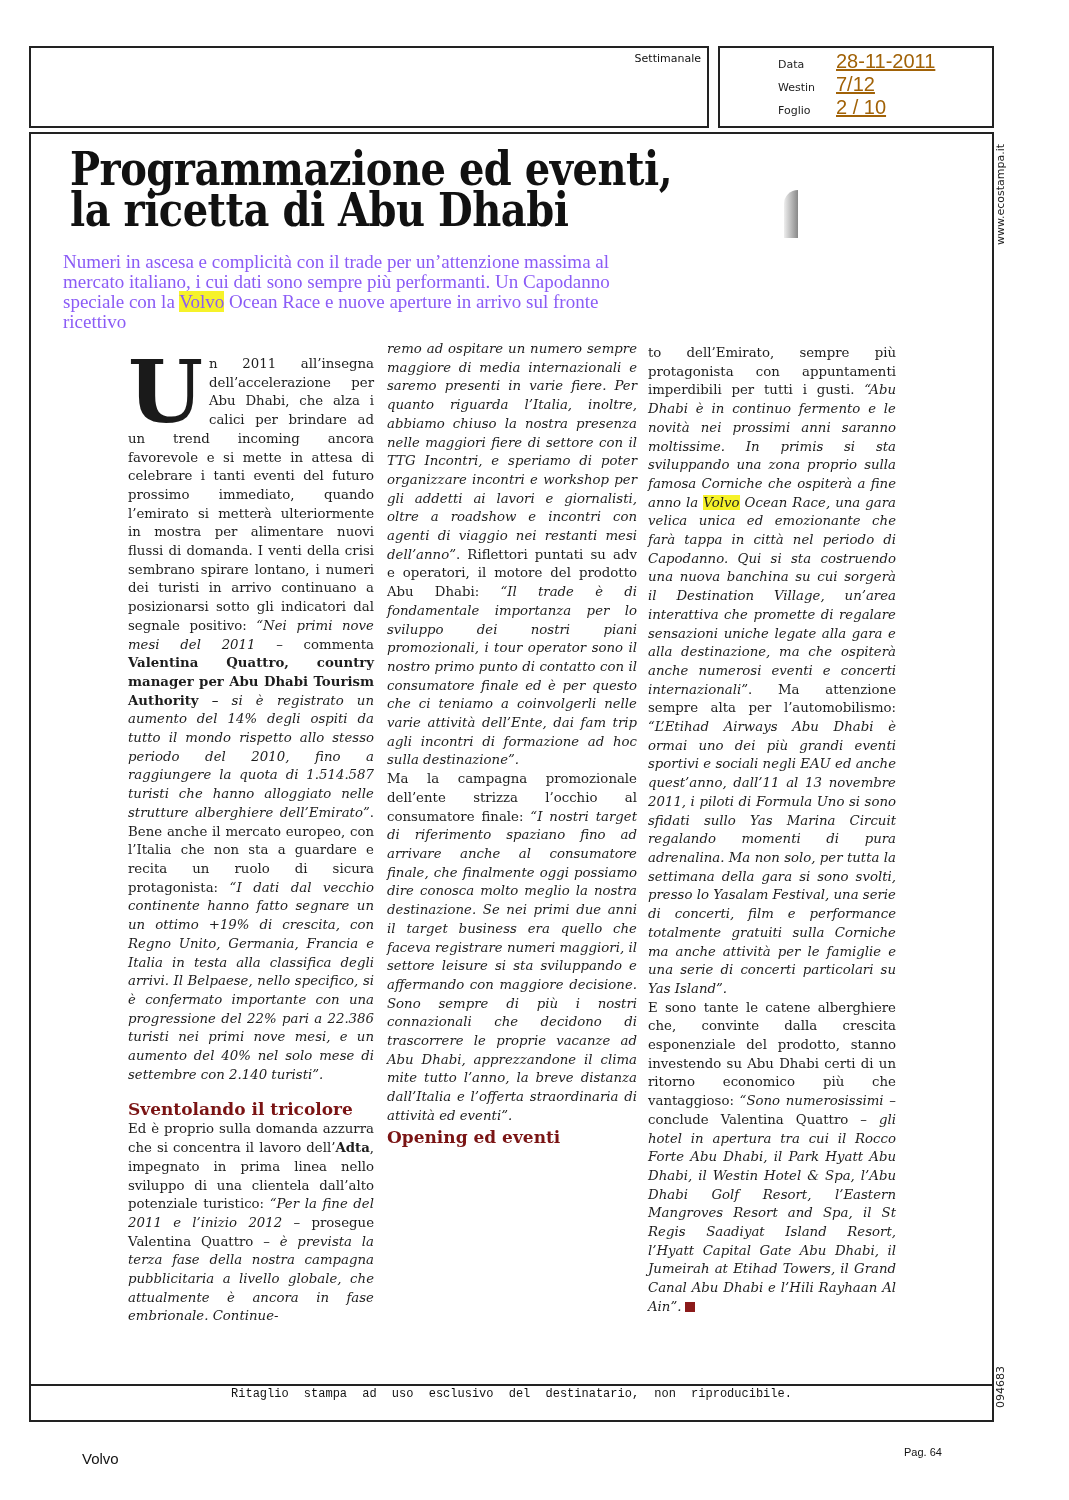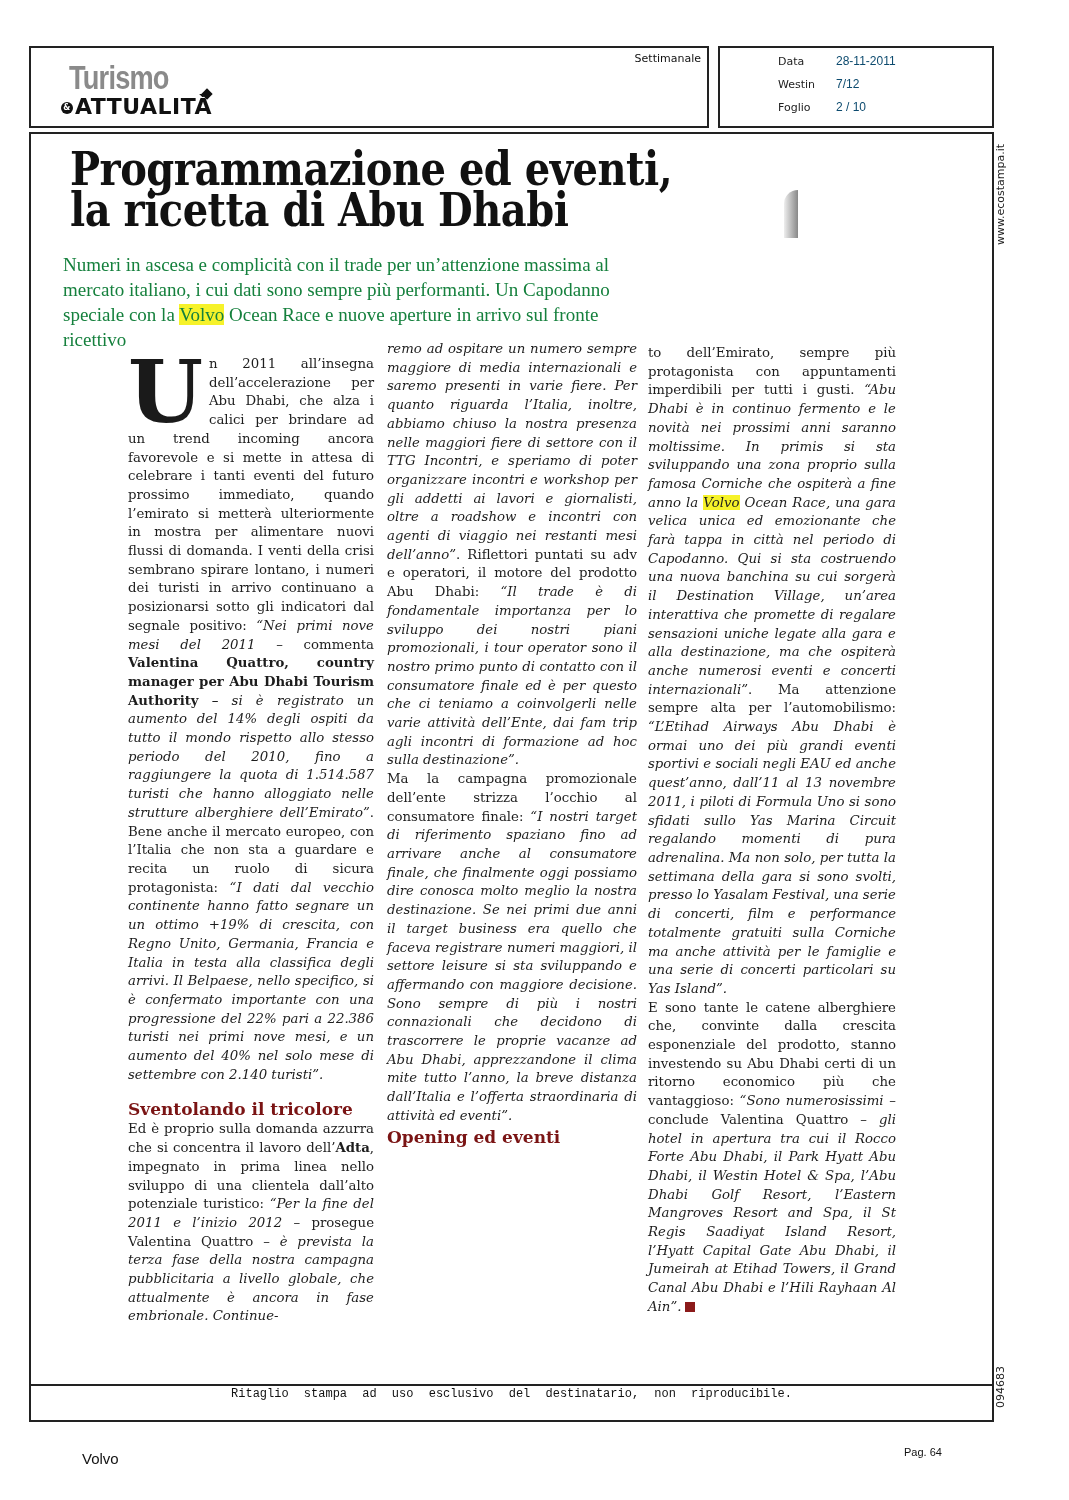--- a/index.html
+++ b/index.html
@@ -9,32 +9,32 @@
   .logo { position: absolute; left: 30px; top: 10px; width: 170px; height: 65px; }
   .logo-turismo { position: absolute; left: 8px; top: 0; font-family: "Liberation Sans", sans-serif; font-weight: bold; font-size: 34px; color: #8a8a8a; letter-spacing: -1px; transform: scaleX(0.8); transform-origin: left top; }
   .logo-attualita { position: absolute; left: 0; top: 36px; font-family: "DejaVu Sans", sans-serif; font-weight: bold; font-size: 22px; color: #111; letter-spacing: 0.5px; }
   .logo-amp { display: inline-block; width: 12px; height: 12px; border-radius: 50%; background: #111; color: #fff; font-size: 8px; line-height: 12px; text-align: center; vertical-align: middle; margin-right: 2px; }
   .logo-diamond { position: absolute; left: 142px; top: 32px; width: 8px; height: 8px; background: #111; transform: rotate(45deg); }
   .settimanale { position: absolute; right: 6px; top: 4px; font-family: "DejaVu Sans", sans-serif; font-size: 11px; color: #111; }
 
   .header-right { position: absolute; left: 718px; top: 46px; width: 276px; height: 82px; border: 2px solid #222; box-sizing: border-box; }
   .meta-row { position: absolute; left: 12px; font-family: "DejaVu Sans", sans-serif; }
   .meta-label { display: inline-block; width: 58px; font-size: 11px; color: #222; margin-left: 46px; }
-  .meta-value { font-family: "Liberation Sans", sans-serif; font-size: 12px; color: #0c4a6e; }
+  .meta-value { font-family: "Liberation Sans", sans-serif; font-size: 20px; color: #a16207; text-decoration: underline; }
 
   .article-frame { position: absolute; left: 29px; top: 132px; width: 965px; height: 1290px; border: 2px solid #222; box-sizing: border-box; }
   .footer-bar { position: absolute; left: 0; bottom: 16px; width: 100%; height: 20px; border-top: 2px solid #222; box-sizing: border-box; text-align: center; font-family: "Liberation Mono", monospace; font-size: 12px; line-height: 17px; color: #111; word-spacing: 8px; }
 
   .side-url { position: absolute; left: 994px; top: 245px; transform: rotate(-90deg); transform-origin: left top; font-family: "DejaVu Sans", sans-serif; font-size: 11px; color: #222; white-space: nowrap; }
   .side-code { position: absolute; left: 994px; top: 1408px; transform: rotate(-90deg); transform-origin: left top; font-family: "DejaVu Sans", sans-serif; font-size: 11px; color: #222; white-space: nowrap; }
 
   .headline { position: absolute; left: 70px; top: 148px; font-family: "DejaVu Serif", serif; font-weight: bold; font-size: 40px; line-height: 36px; color: #111; letter-spacing: -0.5px; transform: scaleY(1.15); transform-origin: left top; }
   .shadow-shape { position: absolute; left: 784px; top: 190px; width: 14px; height: 48px; background: linear-gradient(90deg, #eee, #888); border-radius: 14px 0 0 0; }
 
-  .deck { position: absolute; left: 63px; top: 252px; width: 590px; font-family: "Liberation Serif", serif; font-size: 19px; line-height: 25px; color: #15803d; }
+  .deck { position: absolute; left: 63px; top: 252px; width: 590px; font-family: "Liberation Serif", serif; font-size: 19px; line-height: 20px; color: #8b5cf6; }
   .hl { background: #f6f22a; }
 
   .col { position: absolute; top: 355px; font-family: "DejaVu Serif", serif; font-size: 13.3px; line-height: 18.7px; color: #1d1d1d; text-align: justify; }
   .col p { margin: 0; }
   .col1 { left: 128px; width: 246px; }
   .col2 { left: 387px; width: 250px; top: 340px; }
   .col3 { left: 648px; width: 248px; top: 344px; }
   .dropcap { float: left; font-family: "DejaVu Serif", serif; font-weight: bold; font-size: 86px; line-height: 66px; margin: 4px 6px 0 0; color: #1a1a1a; }
   .i { font-style: italic; }
   .b { font-weight: bold; }
@@ -42,25 +42,20 @@
   .subhead2 { margin-top: 0; }
   .endmark { display: inline-block; width: 10px; height: 10px; background: #8b1a1a; vertical-align: middle; margin-left: 4px; }
 
   .page-brand { position: absolute; left: 82px; top: 1450px; font-family: "Liberation Sans", sans-serif; font-size: 15px; color: #111; }
   .page-num { position: absolute; left: 888px; top: 1446px; font-family: "Liberation Sans", sans-serif; font-size: 11px; color: #111; padding-left: 16px; }
 </style>
 </head>
 <body>
 
 <div class="header-left">
-  <div class="logo">
-    <span class="logo-turismo">Turismo</span>
-    <span class="logo-diamond"></span>
-    <div class="logo-attualita"><span class="logo-amp">&amp;</span><span>ATTUALITÀ</span></div>
-  </div>
   <div class="settimanale">Settimanale</div>
 </div>
 
 <div class="header-right">
   <div class="meta-row" style="top:2px;">
     <span class="meta-label">Data</span><span class="meta-value">28-11-2011</span>
   </div>
   <div class="meta-row" style="top:25px;">
     <span class="meta-label">Westin</span><span class="meta-value">7/12</span>
   </div>

